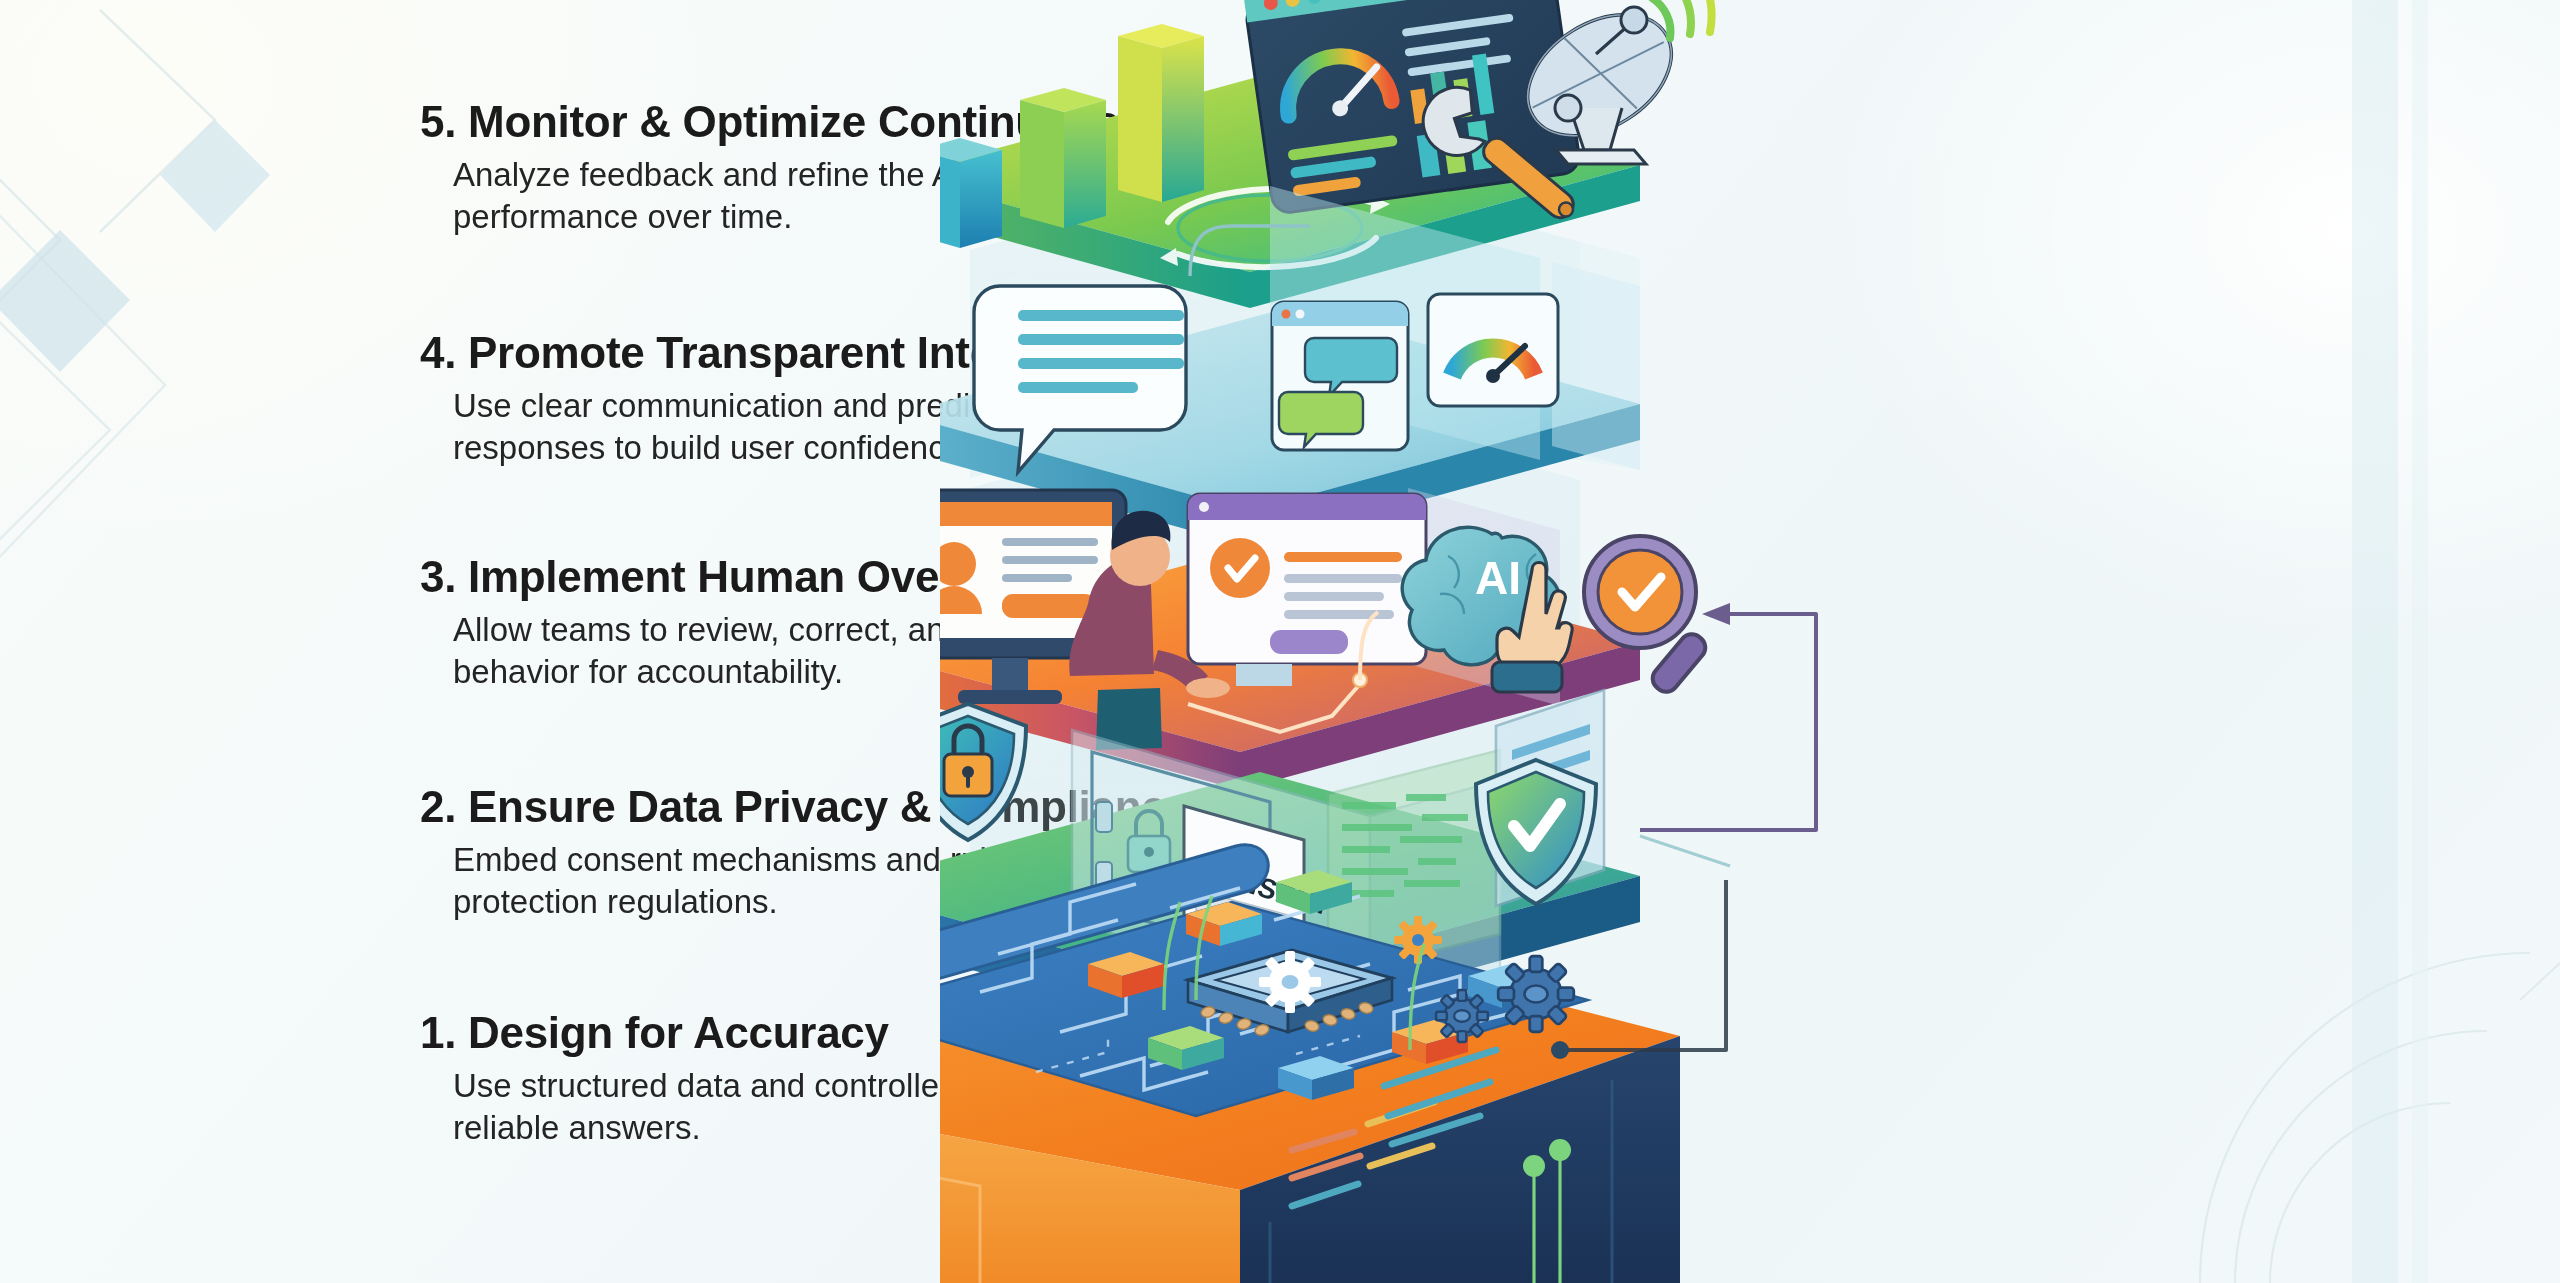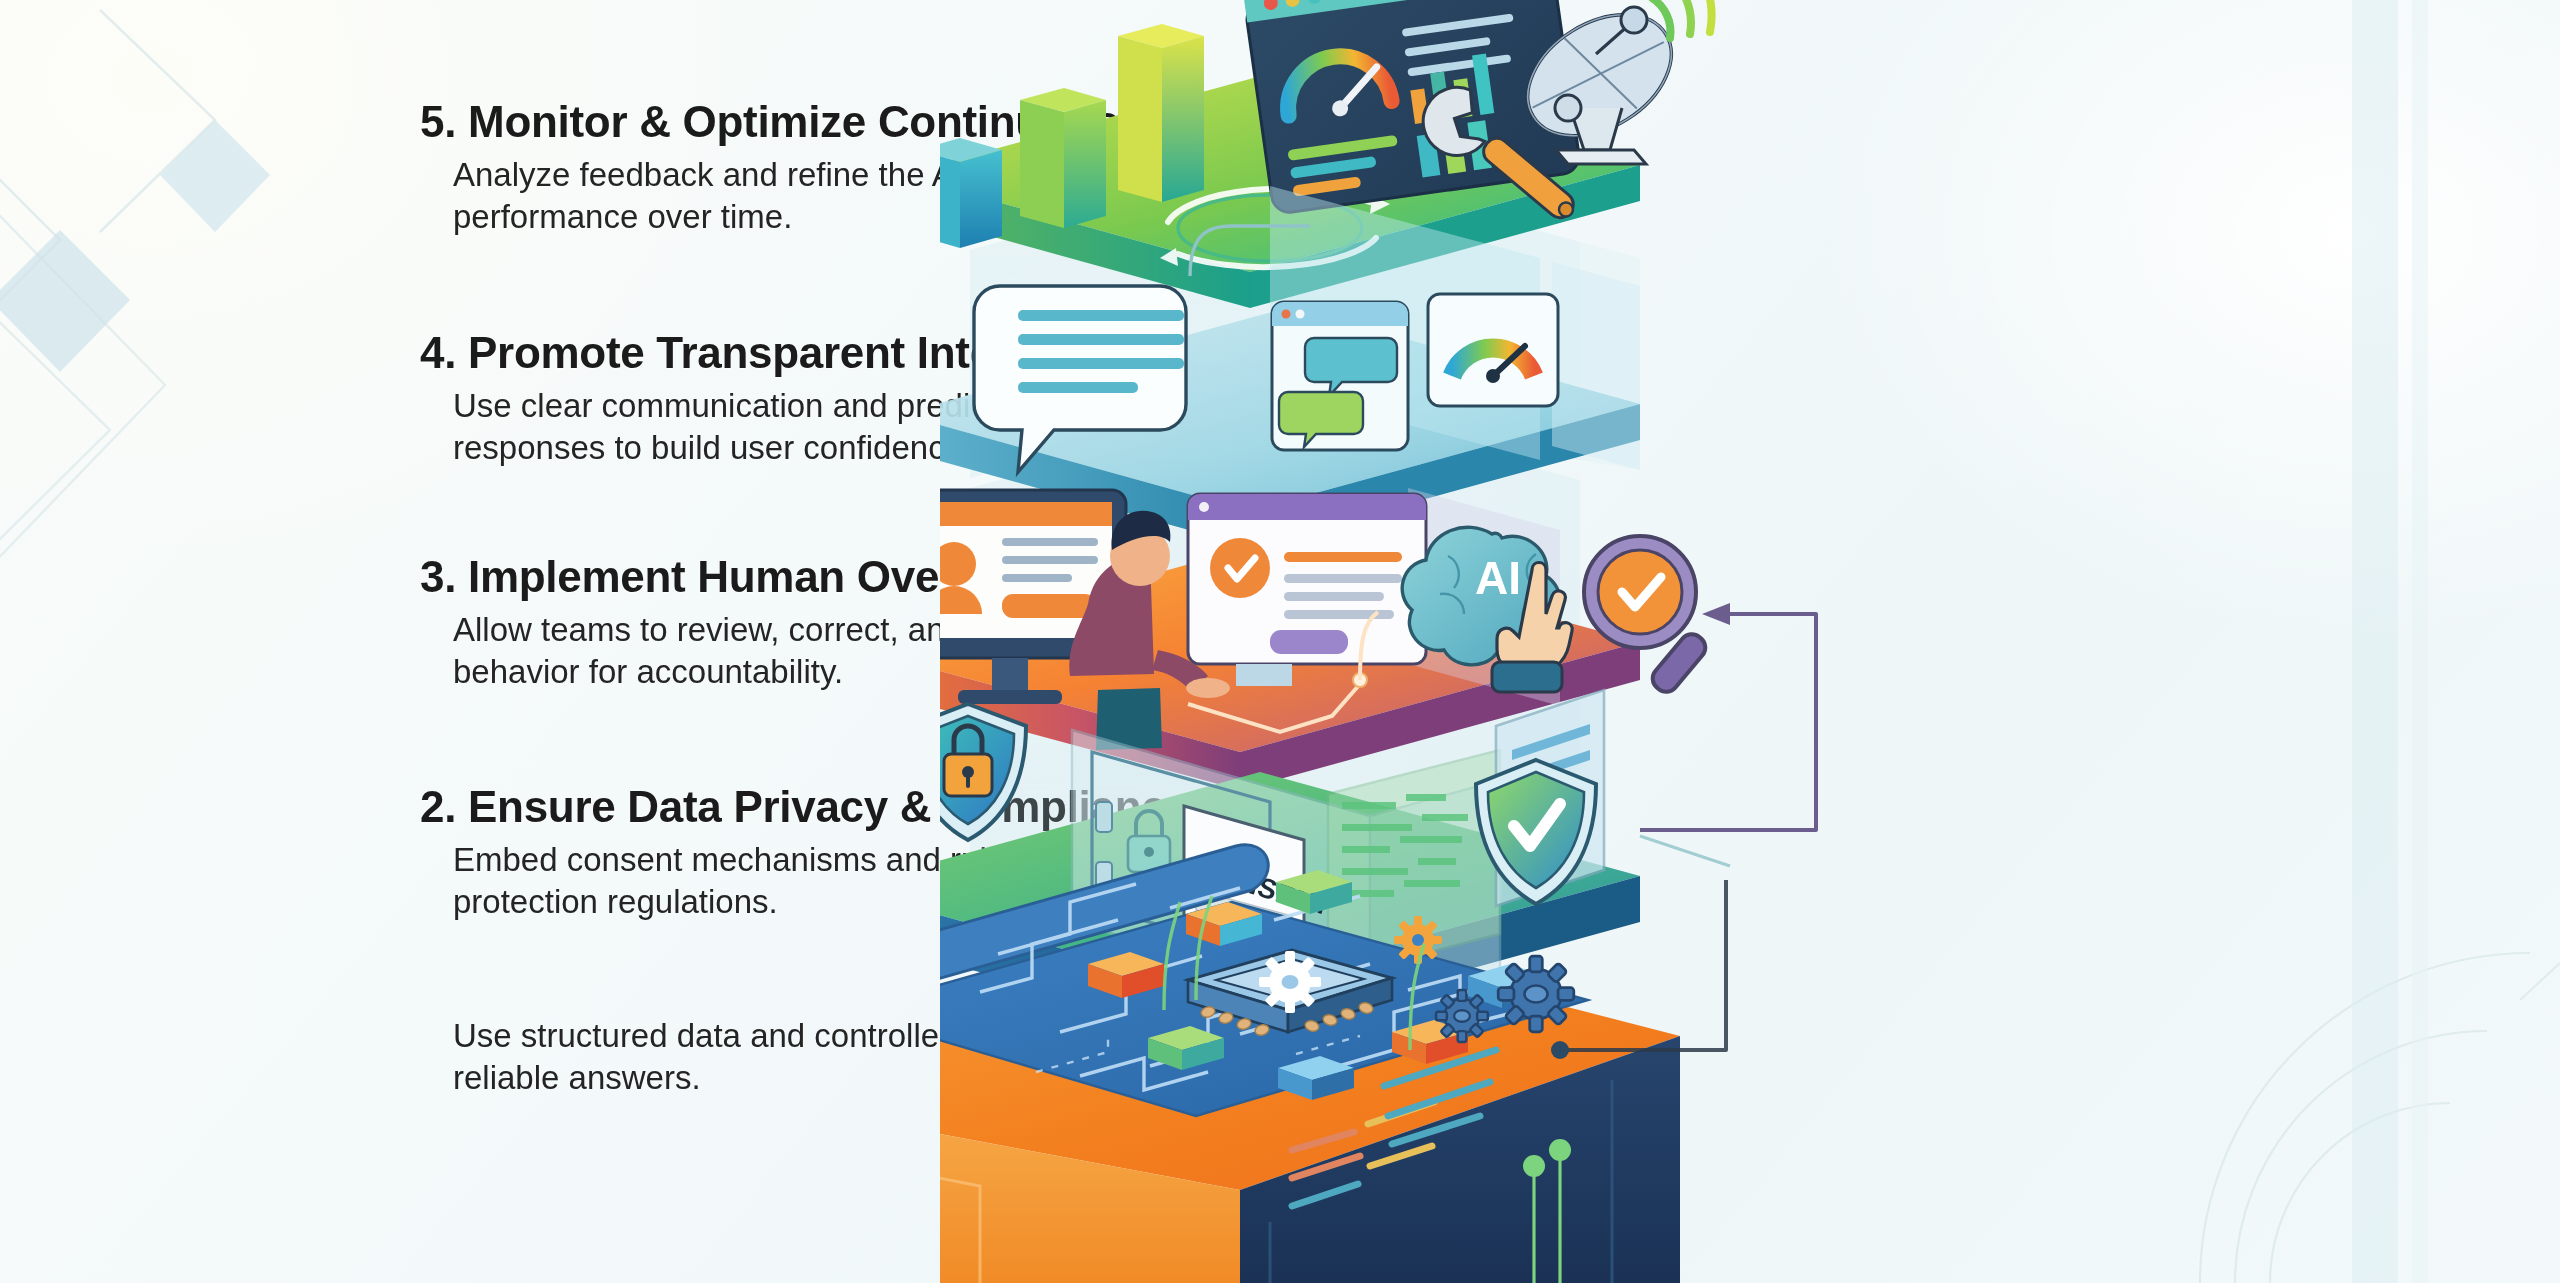--- a/index.html
+++ b/index.html
@@ -92,20 +92,21 @@
       <h2><span class="num">3.</span> <span>Implement Human Oversight</span></h2>
       <p>Allow teams to review, correct, and guide AI behavior for accountability.</p>
     </div>
 
     <div class="step" id="step2">
       <h2><span class="num">2.</span> <span>Ensure Data Privacy &amp; Compliance</span></h2>
       <p>Embed consent mechanisms and rules for data protection regulations.</p>
     </div>
 
     <div class="step" id="step1">
+      <h2><span class="num">1.</span> <span>Design for Accuracy</span></h2>
       <p>Use structured data and controlled logic to deliver reliable answers.</p>
     </div>
 
   </div>
 
   <div class="art">
   <svg width="1620" height="1300" viewBox="0 0 1620 1300">
     <defs>
       <linearGradient id="g5top" x1="0" y1="0" x2="1" y2="1">
         <stop offset="0%" stop-color="#d4e24c"></stop>

